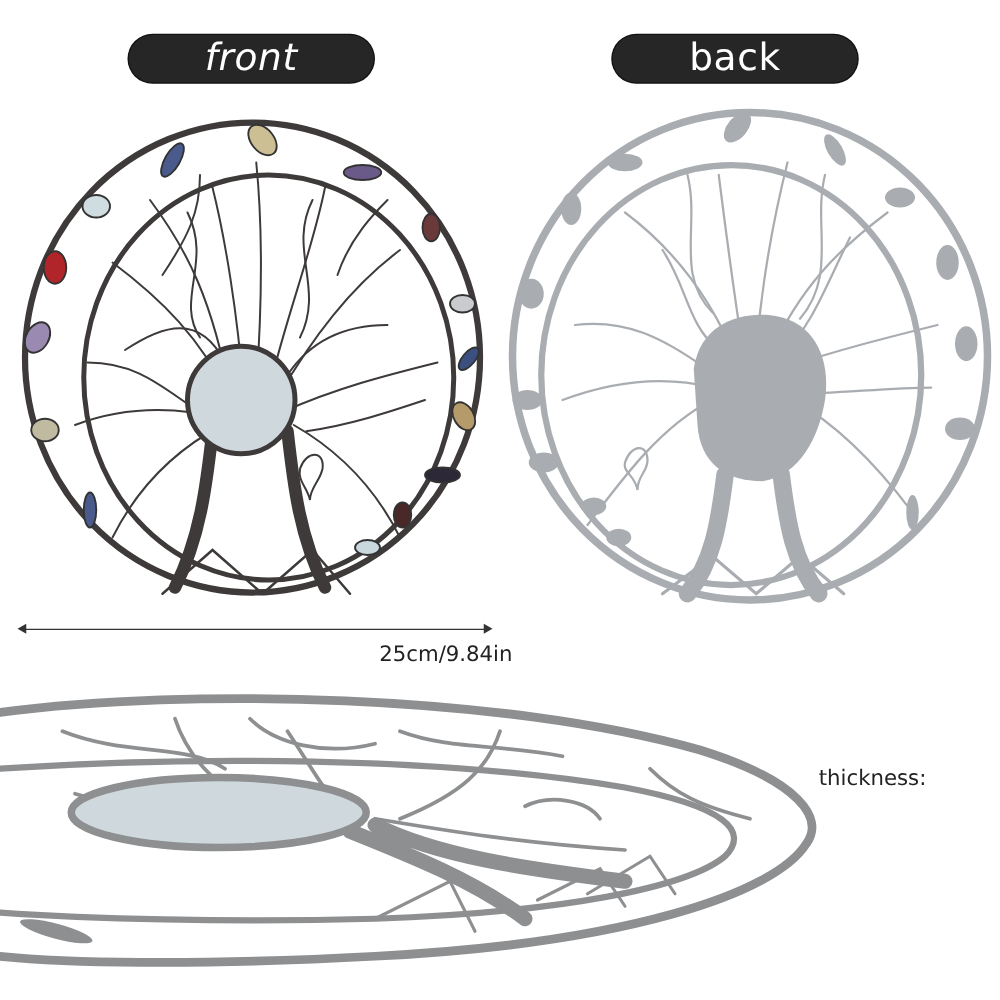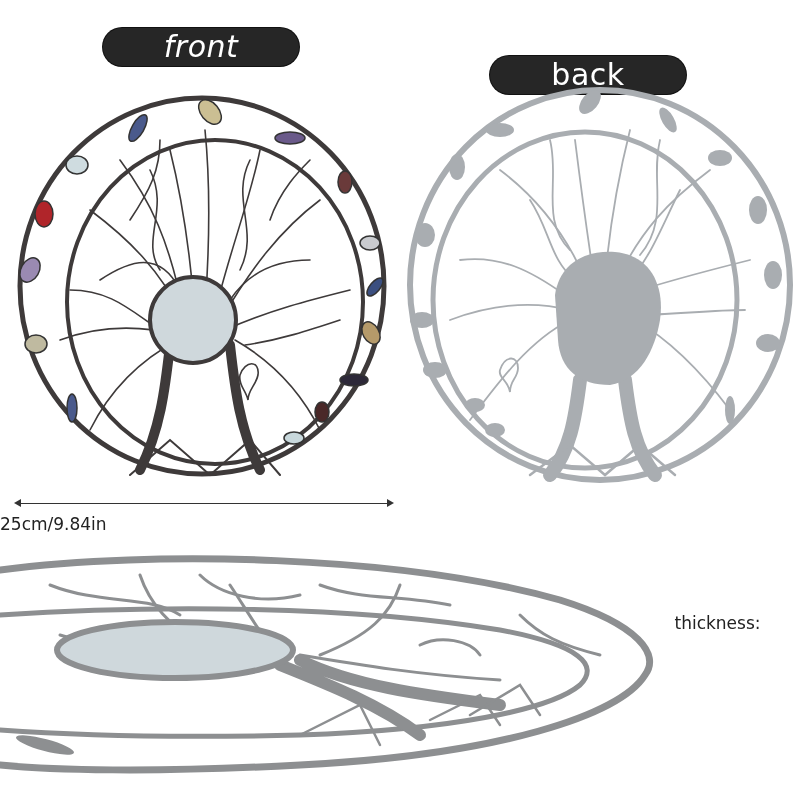--- a/index.html
+++ b/index.html
@@ -1,29 +1,29 @@
 <!DOCTYPE html>
 <html><head>
 <meta charset="utf-8">
 <style>
   html,body{margin:0;padding:0;background:#fff;}
   body{width:800px;height:800px;position:relative;overflow:hidden;font-family:"DejaVu Sans","Liberation Sans",sans-serif;}
   .pill{position:absolute;top:28px;height:38px;background:#262626;border-radius:19px;color:#fff;font-size:30px;line-height:38px;text-align:center;letter-spacing:0.5px;box-shadow:0 0 0 1px #111;}
   #pill-front{left:103px;width:196px;font-style:italic;}
-  #pill-back{left:490px;width:196px;margin-top:28px;}
+  #pill-back{left:490px;width:196px;}
   .panel{position:absolute;}
   #front-panel{left:10px;top:90px;width:390px;height:400px;}
   #back-panel{left:400px;top:80px;width:400px;height:410px;}
   #side-panel{left:0;top:545px;width:660px;height:255px;}
   .dim-line{position:absolute;left:18px;top:503px;width:372px;height:1px;background:#333;}
   .dim-line:before,.dim-line:after{content:"";position:absolute;top:-4px;border:4px solid transparent;}
   .dim-line:before{left:-4px;border-right:7px solid #333;border-left:0;}
   .dim-line:after{right:-4px;border-left:7px solid #333;border-right:0;}
-  .dim-label{position:absolute;left:0;top:514px;width:410px;text-align:left;font-size:17px;color:#222;}
-  .thick{position:absolute;left:655px;top:613px;width:125px;text-align:center;font-size:17px;color:#222;line-height:21px;}
+  .dim-label{position:absolute;left:0;top:514px;width:410px;text-align:right;font-size:17px;color:#222;}
+  .thick{position:absolute;left:655px;top:613px;width:125px;text-align:left;font-size:17px;color:#222;line-height:21px;}
 </style>
 </head>
 <body>
 
 <div id="pill-front" class="pill"><span>front</span></div>
 <div id="pill-back" class="pill"><span>back</span></div>
 
 <div id="front-panel" class="panel">
 <svg width="390" height="400" viewBox="0 0 390 400">
   <g fill="none" stroke="#3e3a3a" stroke-linecap="round">

